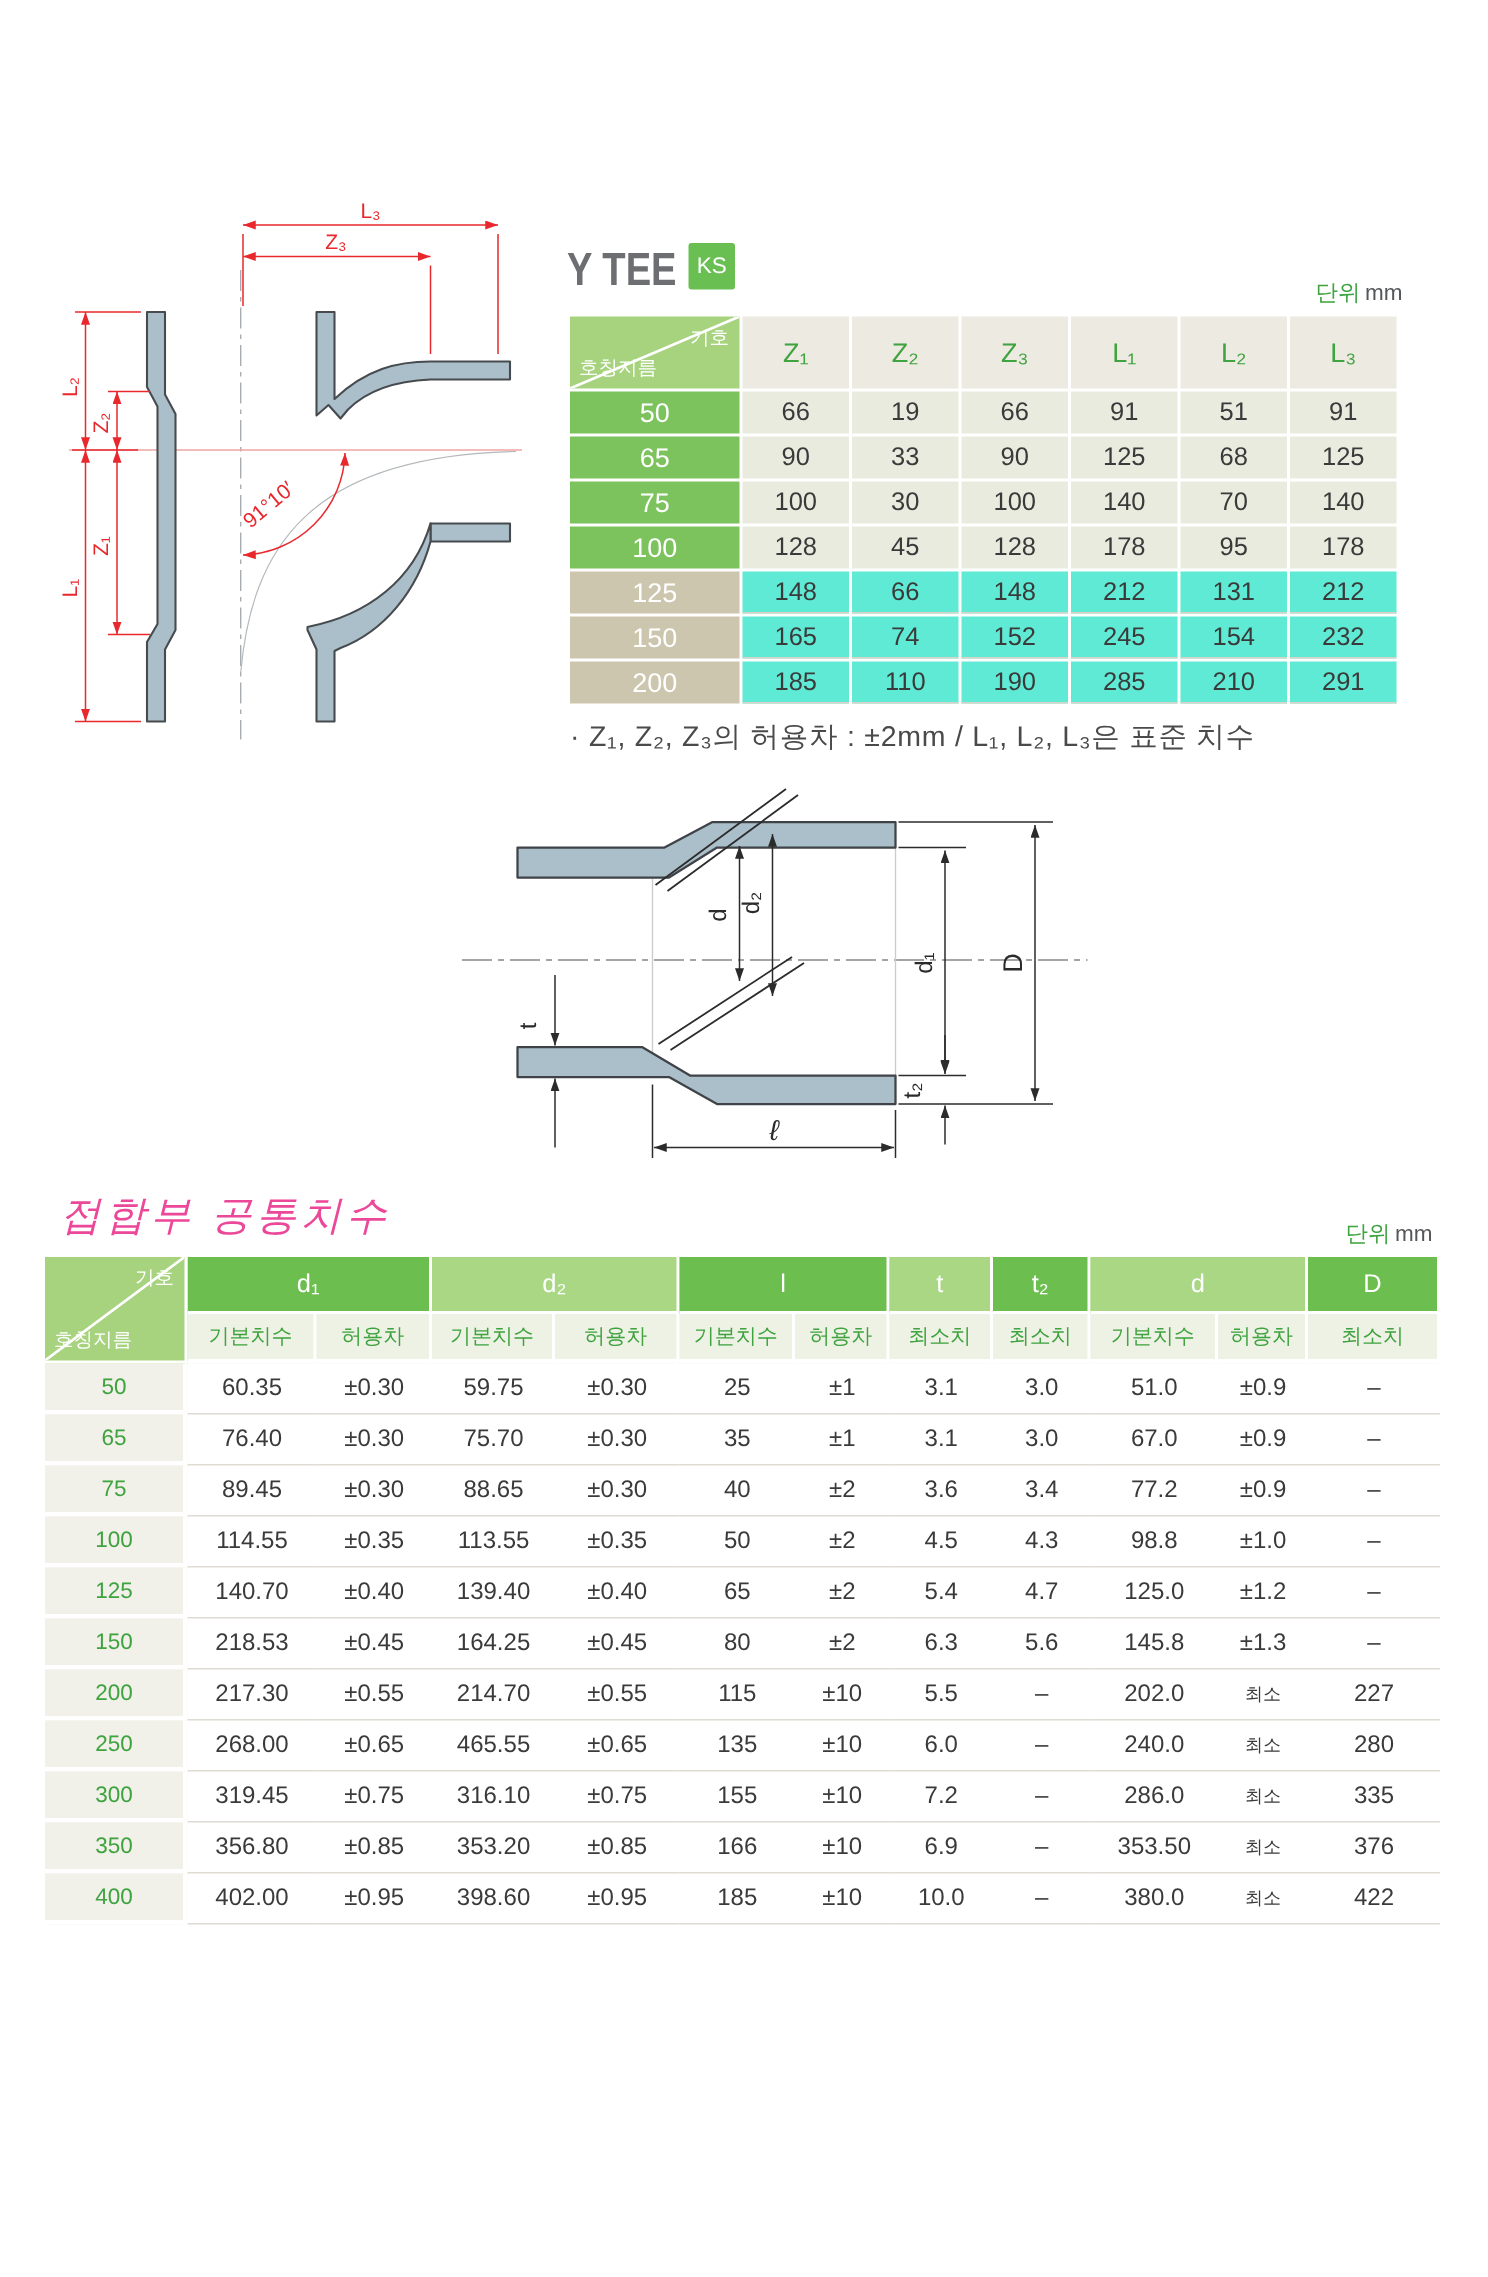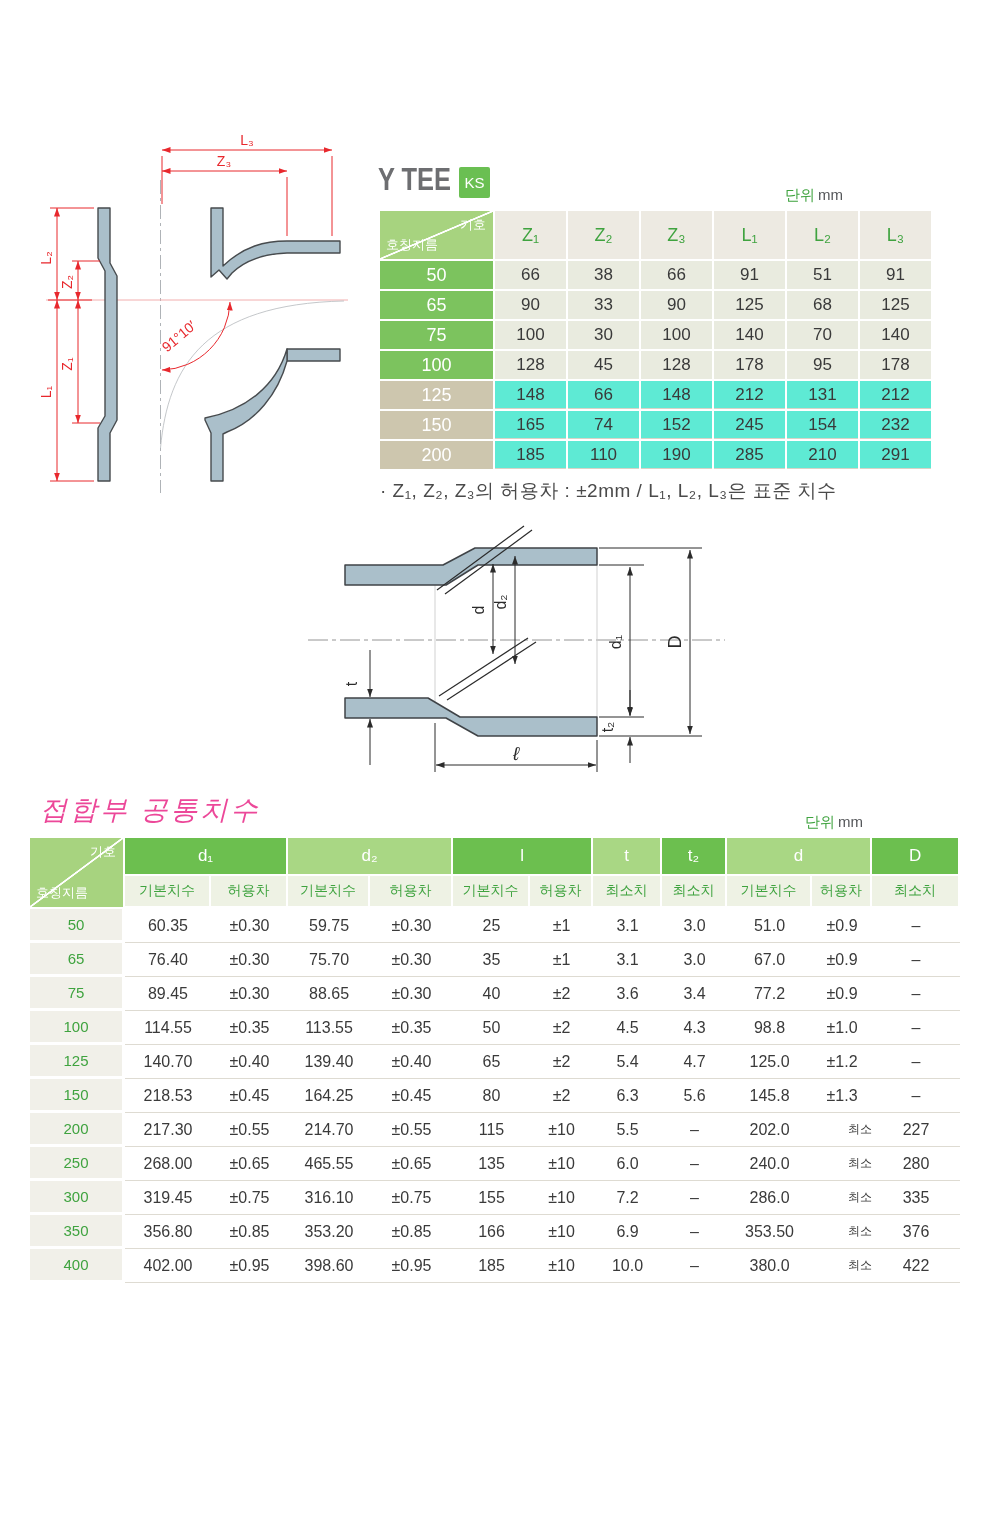--- a/index.html
+++ b/index.html
@@ -1,31 +1,31 @@
 <!DOCTYPE html>
 <html><head>
 <meta charset="utf-8">
 <style>
   html,body{margin:0;padding:0;background:#fff;}
   .page{
     position:relative;width:992px;height:1518px;background:#ffffff;overflow:hidden;
     font-family:"Liberation Sans","DejaVu Sans",sans-serif;
   }
   
-  .title-row{position:absolute;left:378px;top:162px;display:flex;align-items:flex-end;}
+  .title-row{position:absolute;left:378px;top:162px;display:flex;align-items:flex-start;}
   .title{
     font-size:31px;font-weight:bold;color:#6d6e71;letter-spacing:0px;
     transform:scaleX(0.82);transform-origin:left center;white-space:nowrap;
   }
   .ks-badge{
     display:inline-flex;align-items:center;justify-content:center;
     width:31px;height:31px;background:#6abf52;color:#fff;font-size:15px;
     margin-left:-8px;border-radius:2px;
   }
-  .unit{position:absolute;width:150px;text-align:left;font-size:15px;}
+  .unit{position:absolute;width:150px;text-align:right;font-size:15px;}
   .unit-top{left:785px;top:186px;}
   .unit-bottom{left:805px;top:813px;}
   .unit .unit-k{color:#3fa33f;}
   .unit .unit-v{color:#55575a;margin-left:3px;}
 
   
   table{border-collapse:separate;}
   .tee-table{
     position:absolute;left:378px;top:209px;border-spacing:2px;table-layout:fixed;
   }
@@ -68,21 +68,21 @@
   .joint-table .corner{border-right:2px solid #fff;border-bottom:2px solid #fff;}
   .joint-table .sh{
     height:30px;background:#eef2e4;color:#3fa33f;font-size:14px;font-weight:normal;
     border-right:2px solid #fff;border-bottom:3px solid #fff;
   }
   .joint-table .rl{
     height:30px;background:#f1f0e9;color:#3fa33f;font-size:15px;font-weight:normal;
     border-bottom:3px solid #fff;border-right:3px solid #fff;
   }
   .joint-table td{height:33px;font-size:16px;color:#3a3a3a;border-bottom:1px solid #dedbd2;}
-  .joint-table td.sm{font-size:12px;text-align:right;}
+  .joint-table td.sm{font-size:12px;}
 
   
   .tee-svg{position:absolute;left:30px;top:118px;}
   .joint-svg{position:absolute;left:300px;top:518px;}
   .dimtext{fill:#e8282d;font-size:14px;font-family:"Liberation Sans","DejaVu Sans",sans-serif;}
   .jdimtext{fill:#2b2b2b;font-size:16px;font-family:"Liberation Sans","DejaVu Sans",sans-serif;}
 </style>
 </head>
 <body>
 
@@ -166,21 +166,21 @@
           <th class="colh">Z₃</th>
           <th class="colh">L₁</th>
           <th class="colh">L₂</th>
           <th class="colh">L₃</th>
         </tr>
     </thead>
     <tbody id="tee-body">
         <tr class="tone-green">
           <th class="rl">50</th>
           <td>66</td>
-          <td>38</td>
+          <td>19</td>
           <td>66</td>
           <td>91</td>
           <td>51</td>
           <td>91</td>
         </tr>
         <tr class="tone-green">
           <th class="rl">65</th>
           <td>90</td>
           <td>33</td>
           <td>90</td>

